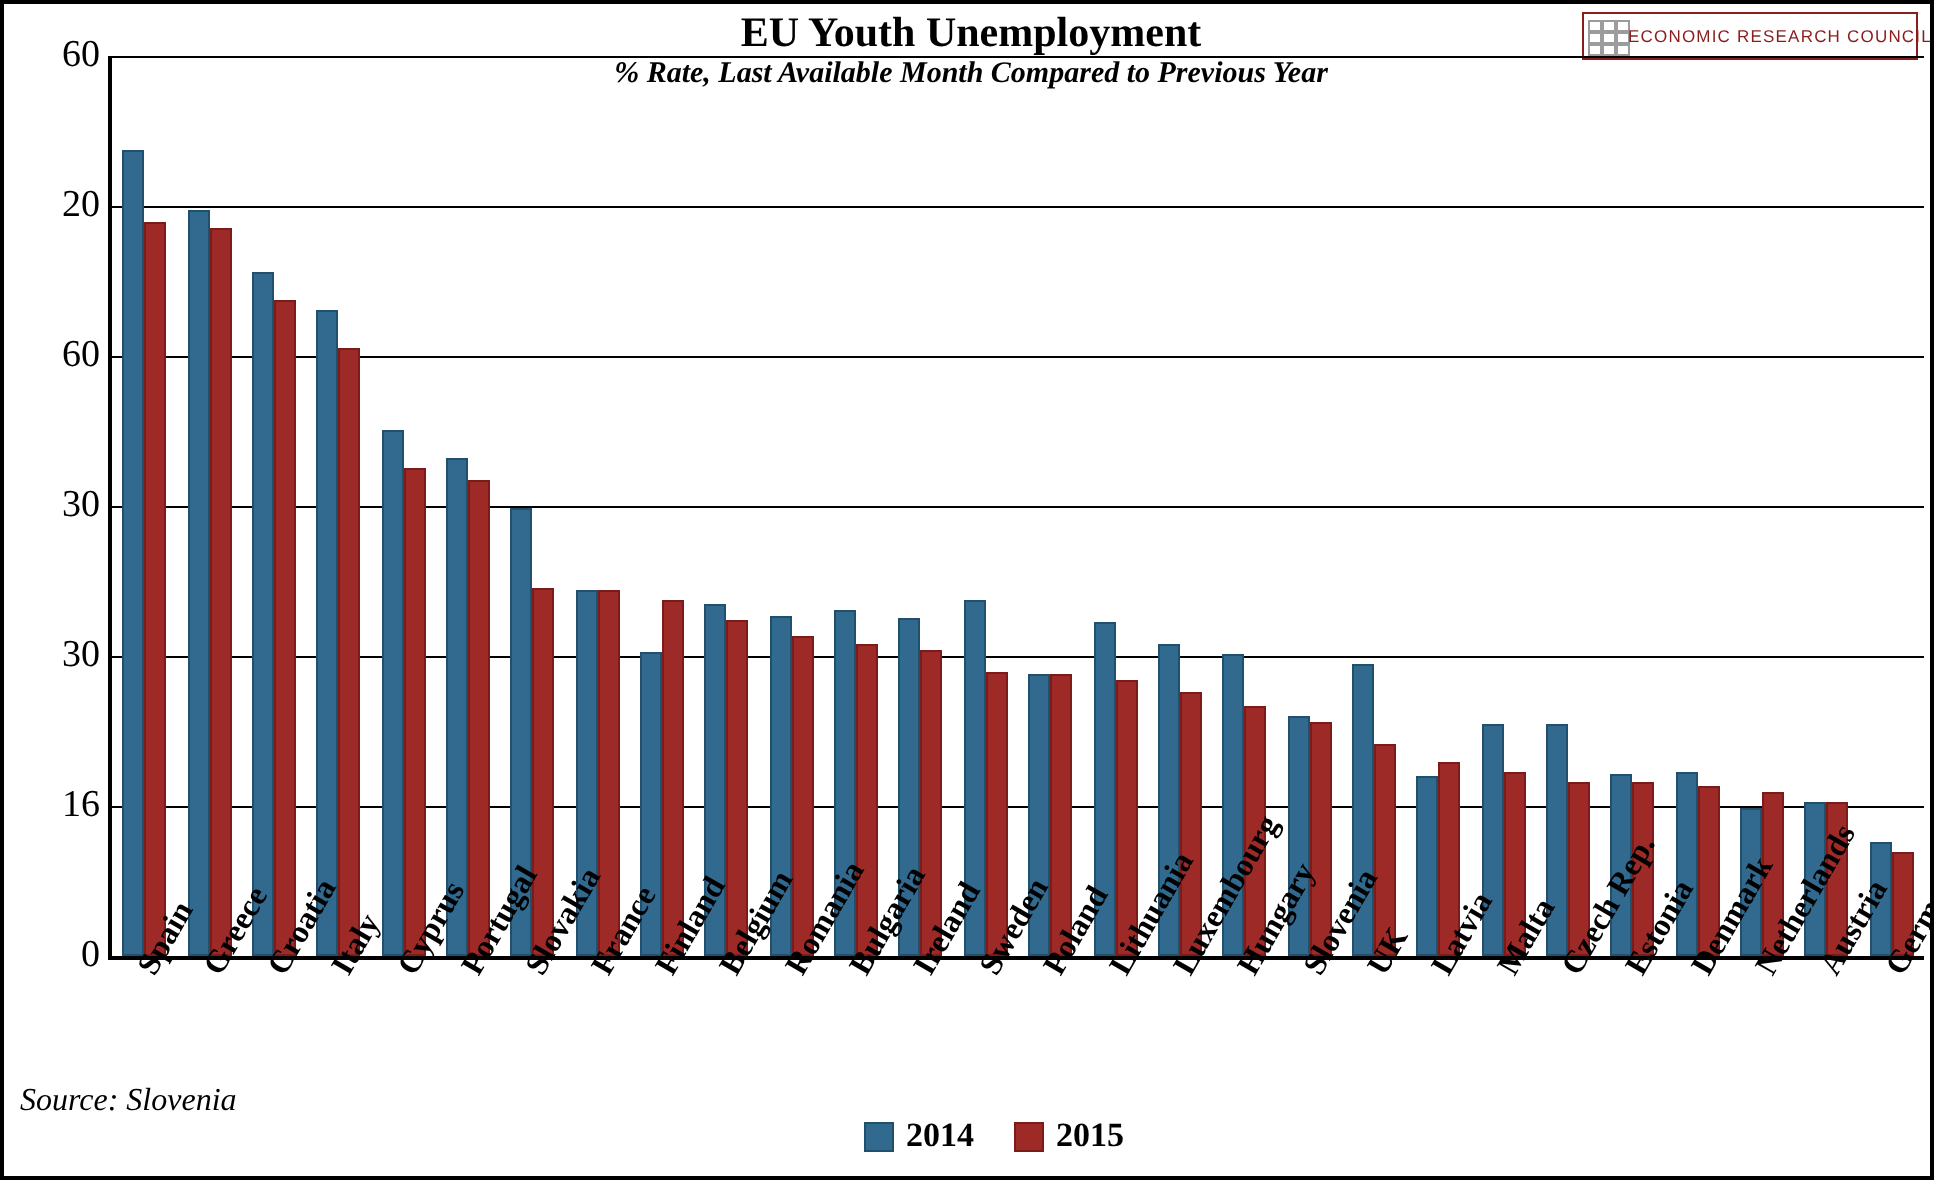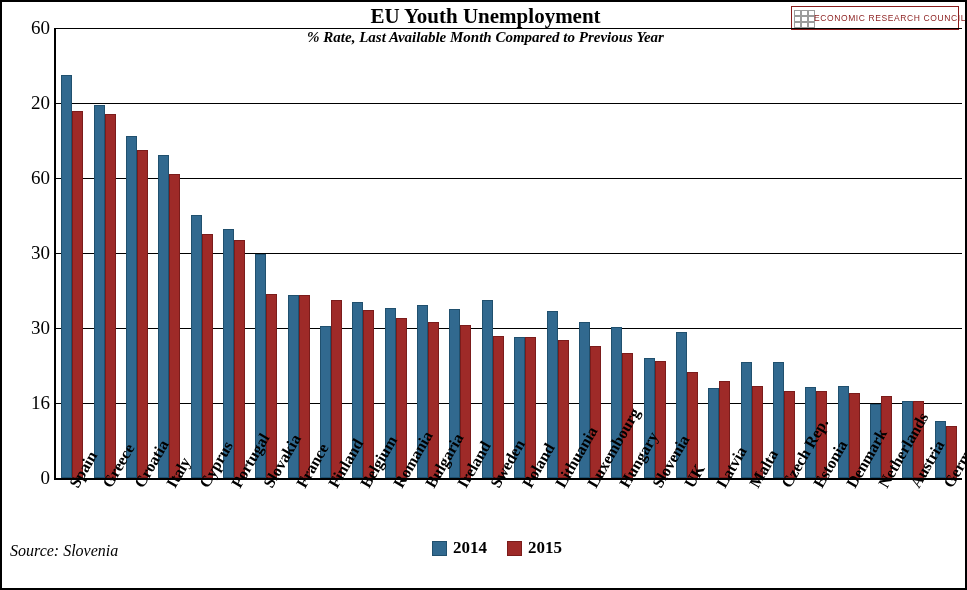--- a/index.html
+++ b/index.html
@@ -155,21 +155,21 @@
     font-size: 16px;
     font-weight: bold;
     color: #000;
     white-space: nowrap;
     text-align: left;
   }
   
   .legend {
     position: absolute;
     left: 430px;
-    top: 536px;
+    top: 556px;
     display: flex;
     align-items: center;
     gap: 20px;
   }
   .legend-item {
     display: flex;
     align-items: center;
     gap: 6px;
   }
   .legend-swatch {

